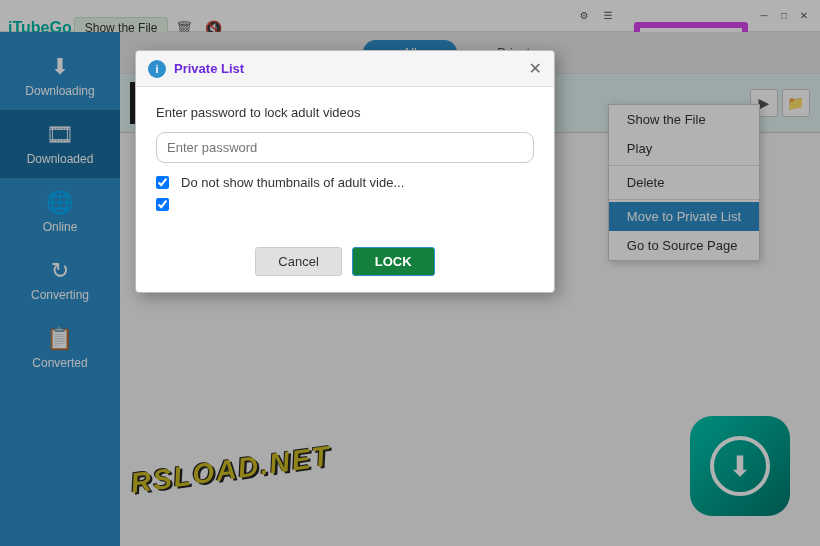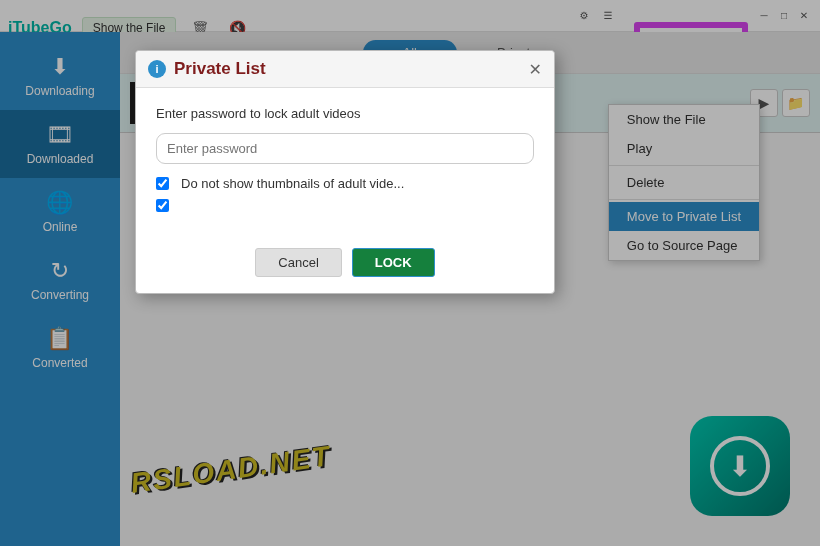--- a/index.html
+++ b/index.html
@@ -19,21 +19,21 @@
       background: #fff;
       display: flex;
       align-items: center;
       justify-content: space-between;
       padding: 0 8px;
       border-bottom: 1px solid #e0e0e0;
     }
     .title-bar-left {
       display: flex;
       align-items: center;
-      gap: 10px;
+      gap: 2px;
       margin-top: 25px;
     }
     .app-title {
       color: #00b8a9;
       font-size: 16px;
       font-weight: bold;
     }
     .toolbar-btn {
       background: #e8f5e9;
       border: 1px solid #c8e6c9;
@@ -264,23 +264,23 @@
       border-radius: 50%;
       background: #2d8fcb;
       display: flex;
       align-items: center;
       justify-content: center;
       color: #fff;
       font-size: 11px;
       font-weight: bold;
     }
     .modal-title-text {
-      font-size: 17px;
+      font-size: 13px;
       font-weight: bold;
-      color: #7f1d1d;
+      color: #6d28d9;
     }
     .modal-close {
       cursor: pointer;
       color: #666;
       font-size: 16px;
       background: none;
       border: none;
     }
     .modal-body {
       padding: 18px 20px;

